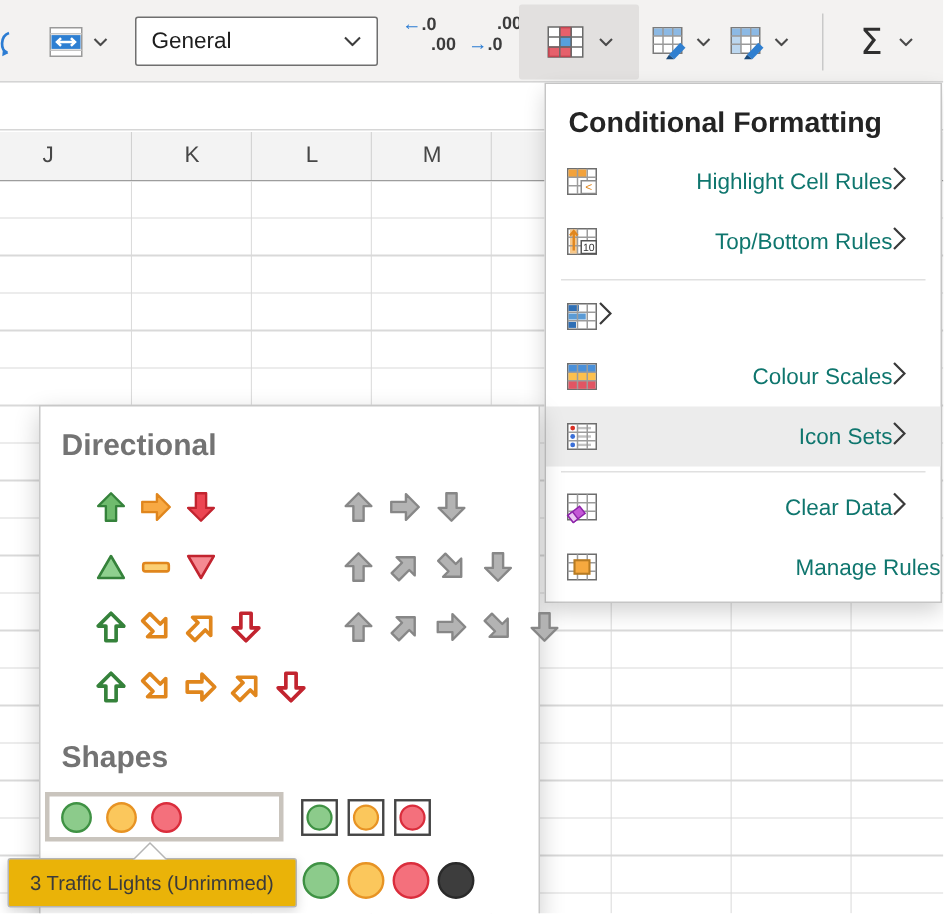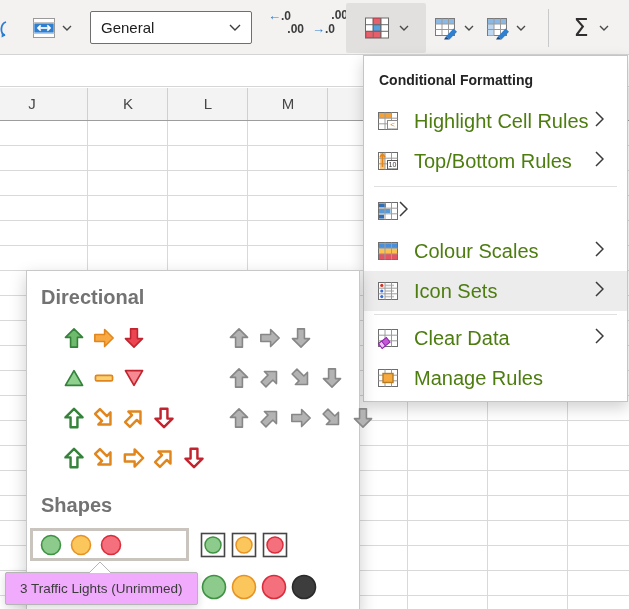--- a/index.html
+++ b/index.html
@@ -34,41 +34,41 @@
   .col-letter { position:absolute; top:7px; transform:translateX(-50%); font-size:15px; color:#474747; }
   .grid { position:absolute; left:0; top:121px; width:629px; height:488px; background:#fff;
           background-image:
             repeating-linear-gradient(90deg, transparent 0, transparent 79px, #d9d9d9 79px, #d9d9d9 80px),
             repeating-linear-gradient(180deg, transparent 0, transparent 24px, #d9d9d9 24px, #d9d9d9 25px);
           background-position:8px 0; }
 
   
   .cf-menu { position:absolute; left:363px; top:55px; width:265px; height:347px; background:#fff;
              border:1px solid #c5c5c5; box-shadow:0 6px 14px rgba(0,0,0,.18); z-index:20; }
-  .menu-title { position:absolute; left:15px; top:16px; font-size:14px; font-weight:700; color:#242424; }
+  .menu-title { position:absolute; left:15px; top:16px; font-size:19px; font-weight:700; color:#242424; }
   .menu-item { position:absolute; left:0; width:263px; height:40px; display:flex; align-items:center;
                padding-left:13px; cursor:pointer; }
   .menu-item.highlighted { background:#ececec; }
   .menu-item .mi-icon { width:22px; height:22px; flex:0 0 22px; }
-  .menu-item .mi-label { font-size:20px; color:#4d7c0f; margin-left:15px; flex:1; }
+  .menu-item .mi-label { font-size:15px; color:#0f766e; margin-left:15px; flex:1;text-align:right; }
   .menu-item .mi-chevron { margin-right:23px; }
   .menu-sep { position:absolute; left:10px; width:243px; height:1px; background:#e0e0e0; }
 
   
   .iconsets-panel { position:absolute; left:26px; top:270px; width:334px; height:345px; background:#fff;
                     border:1px solid #c8c8c8; box-shadow:0 6px 16px rgba(0,0,0,.20); z-index:25; }
   .section-title { position:absolute; left:14px; font-size:20px; font-weight:700; color:#737373; }
   .ic-row { position:absolute; height:22px; display:flex; }
   .ic-row .glyph { width:22px; height:22px; }
   .hover-box { position:absolute; left:3px; top:257px; width:159px; height:33px; border:3px solid #c9c4bd;
                background:#fff; display:flex; align-items:center; padding-left:7px; gap:10px; cursor:pointer; }
   .shape-group { position:absolute; display:flex; cursor:pointer; }
 
   
-  .tooltip { position:absolute; left:5px; top:572px; height:33px; background:#f0abfc; border:1px solid #b5b5b5;
+  .tooltip { position:absolute; left:5px; top:572px; height:33px; background:#eab308; border:1px solid #b5b5b5;
              border-radius:2px; box-shadow:0 3px 8px rgba(0,0,0,.15); display:flex; align-items:center;
              padding:0 14px; font-size:13.5px; color:#3b3b3b; z-index:31; white-space:nowrap; }
   .tip-caret { position:absolute; left:88px; top:560px; z-index:32; }
 </style>
 </head>
 <body>
 
 <div class="screen">
 
   <div class="toolbar">

